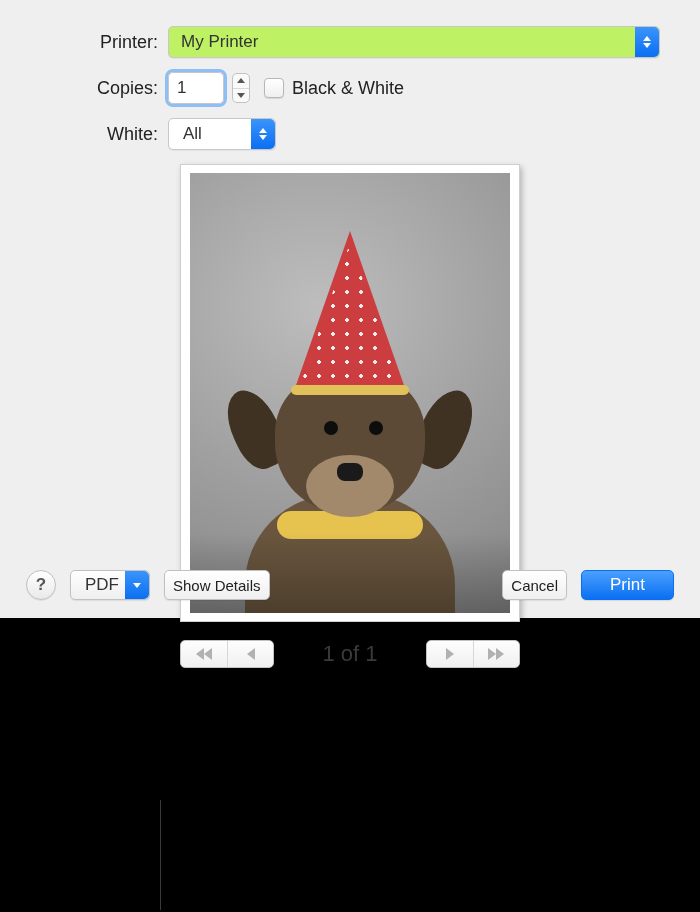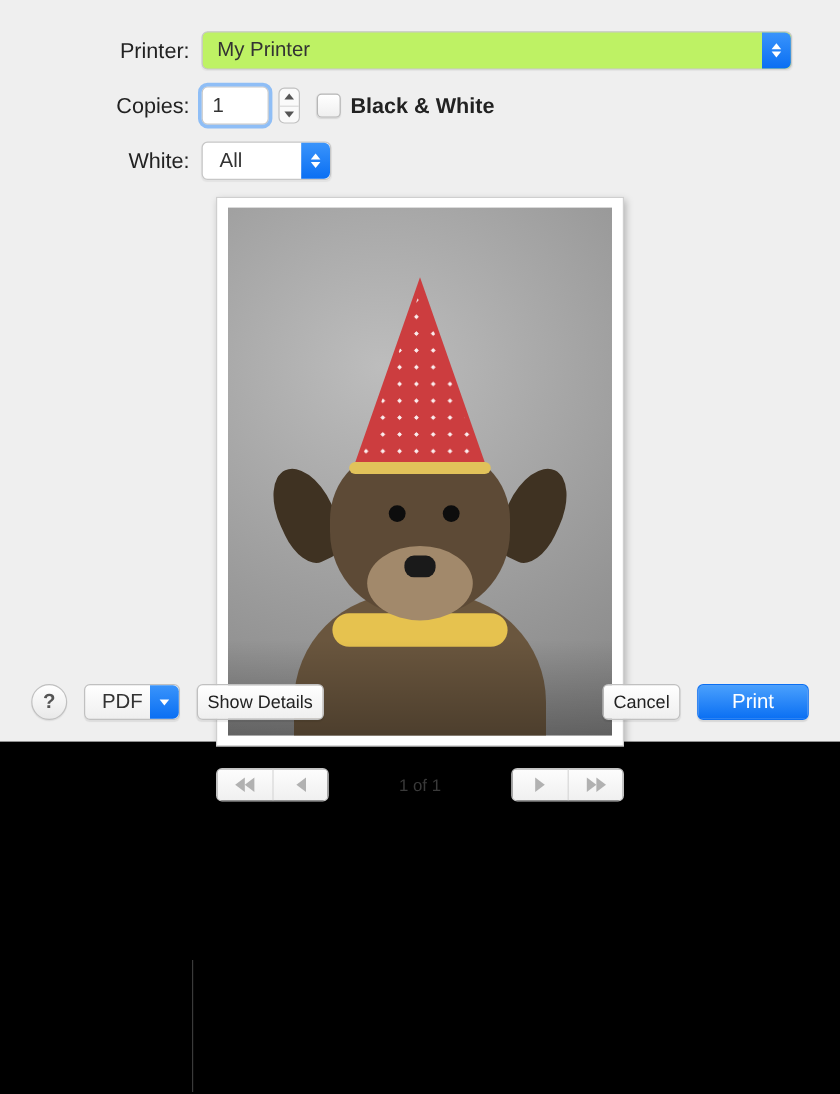--- a/index.html
+++ b/index.html
@@ -118,21 +118,20 @@
       background: linear-gradient(#fff, #efefef);
       border: 1px solid #b6b6b6;
       border-radius: 4px;
       margin-left: 14px;
       box-shadow: inset 0 1px 0 #fff, 0 1px 1px rgba(0,0,0,0.1);
     }
     .bw-label {
       margin-left: 8px;
       font-size: 18px;
       color: #222;
-      font-weight: bold;
     }
     
     .pages-select {
       position: relative;
       width: 108px;
       height: 32px;
       background: #fff;
       border: 1px solid #c7c7c7;
       border-radius: 5px;
       display: flex;
@@ -295,21 +294,21 @@
       border-bottom: 6px solid transparent;
       border-right: 8px solid currentColor;
     }
     .chev-r {
       width: 0; height: 0;
       border-top: 6px solid transparent;
       border-bottom: 6px solid transparent;
       border-left: 8px solid currentColor;
     }
     .page-counter {
-      font-size: 14px;
+      font-size: 22px;
       color: #3a3a3a;
     }
     
     .bottom {
       position: absolute;
       left: 0; right: 0;
       bottom: 18px;
       padding: 0 26px;
       display: flex;
       align-items: center;

